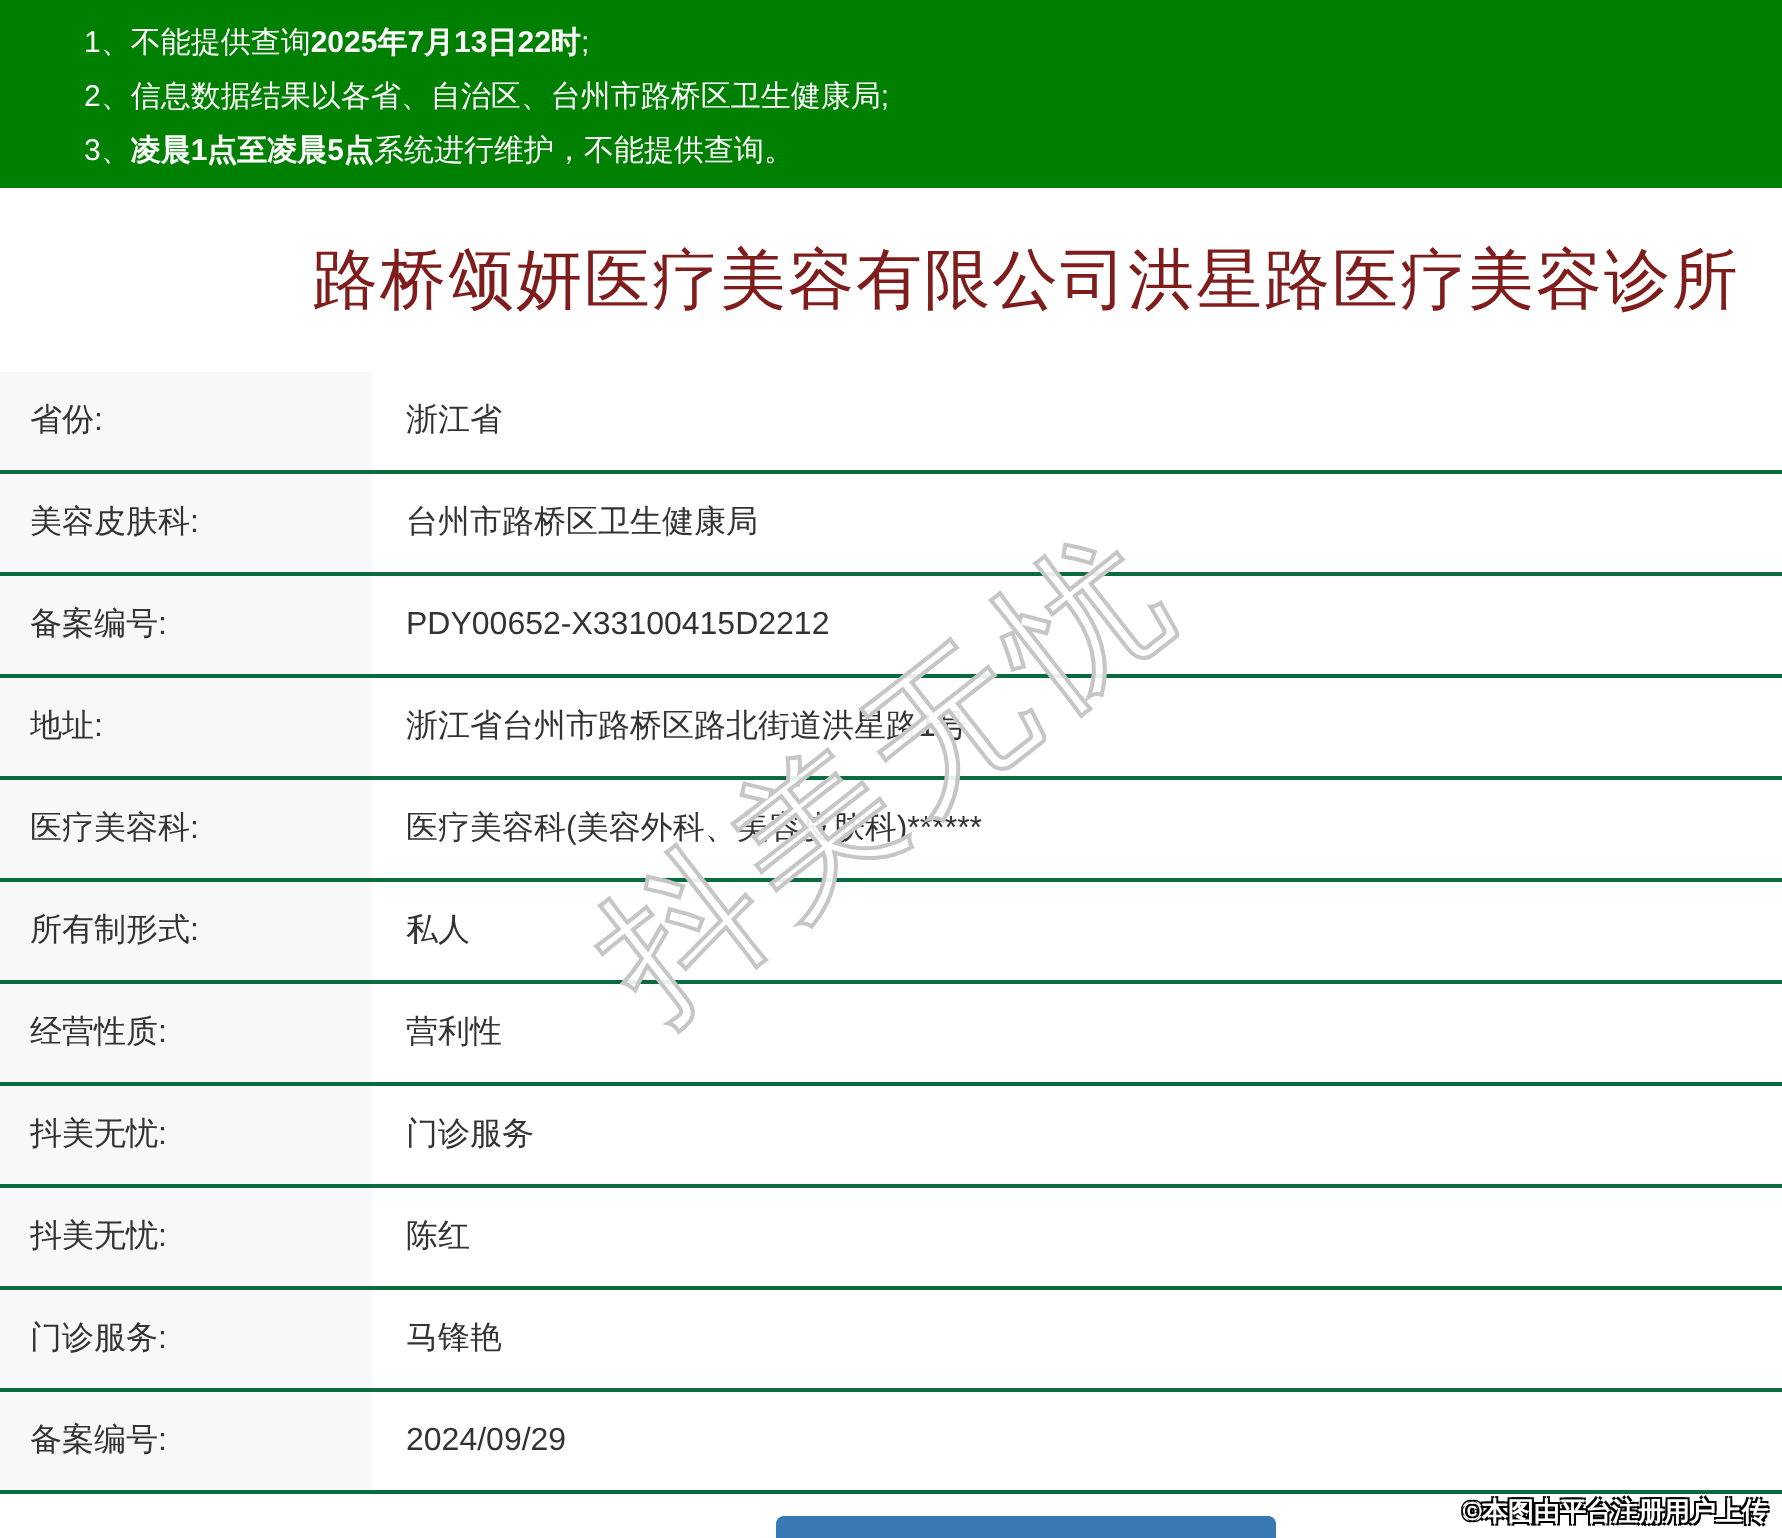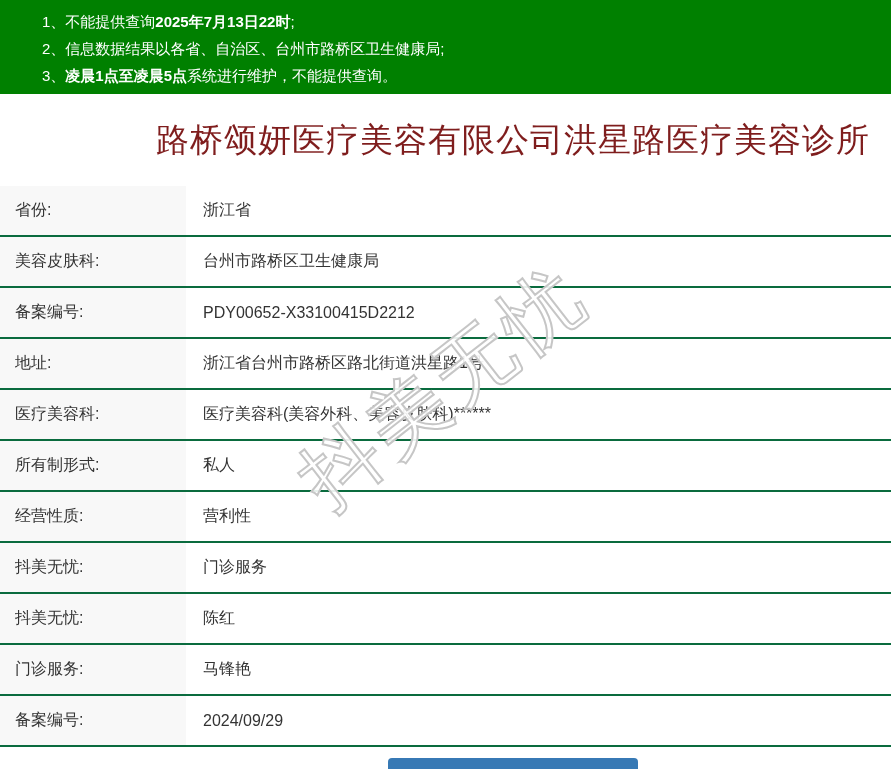--- a/index.html
+++ b/index.html
@@ -175,14 +175,15 @@
       </tr>
     </tbody>
   </table>
 
   <div class="btn-row">
     <button class="close-btn">〖关闭窗口〗</button>
   </div>
 
   <div class="watermark">抖美无忧</div>
 
+  <div class="credit">©本图由平台注册用户上传</div>
 
 </div>
 
 </body></html>

